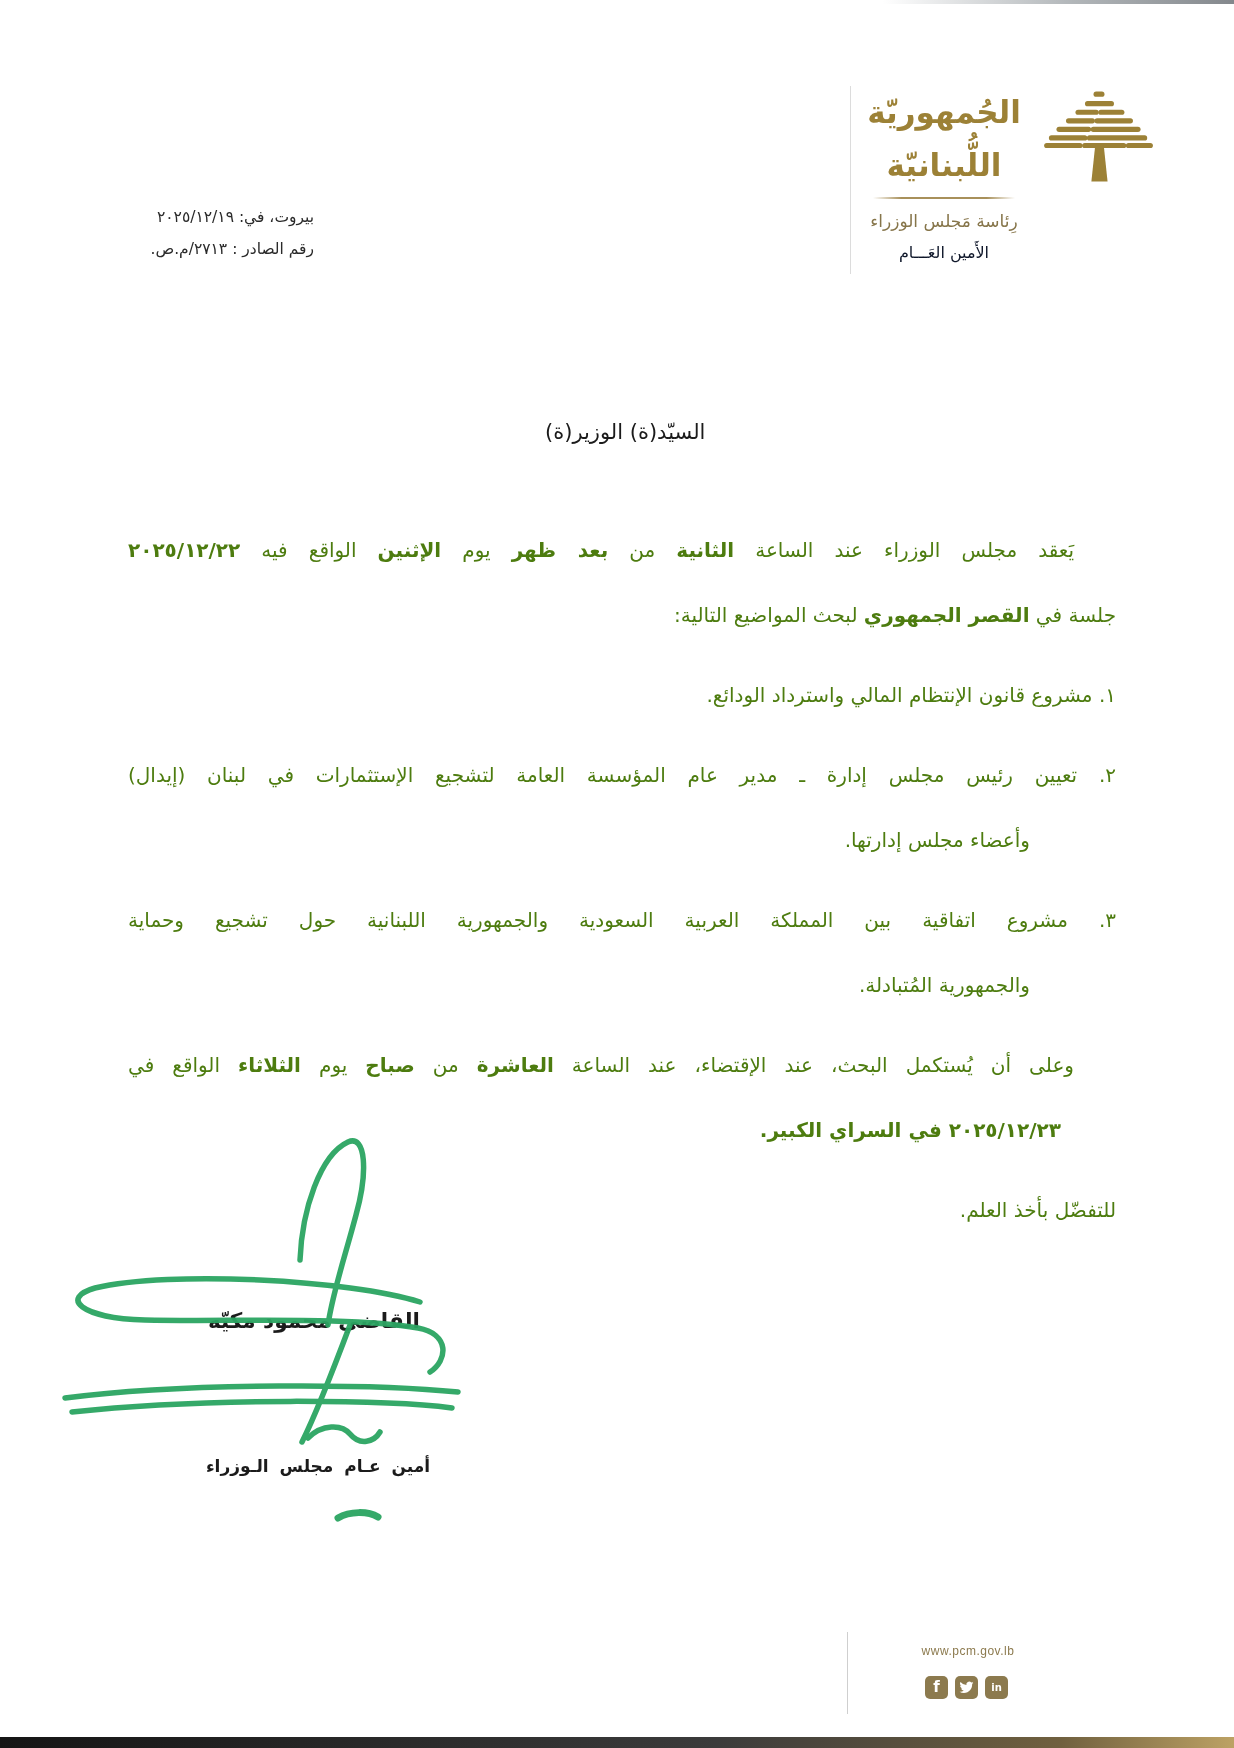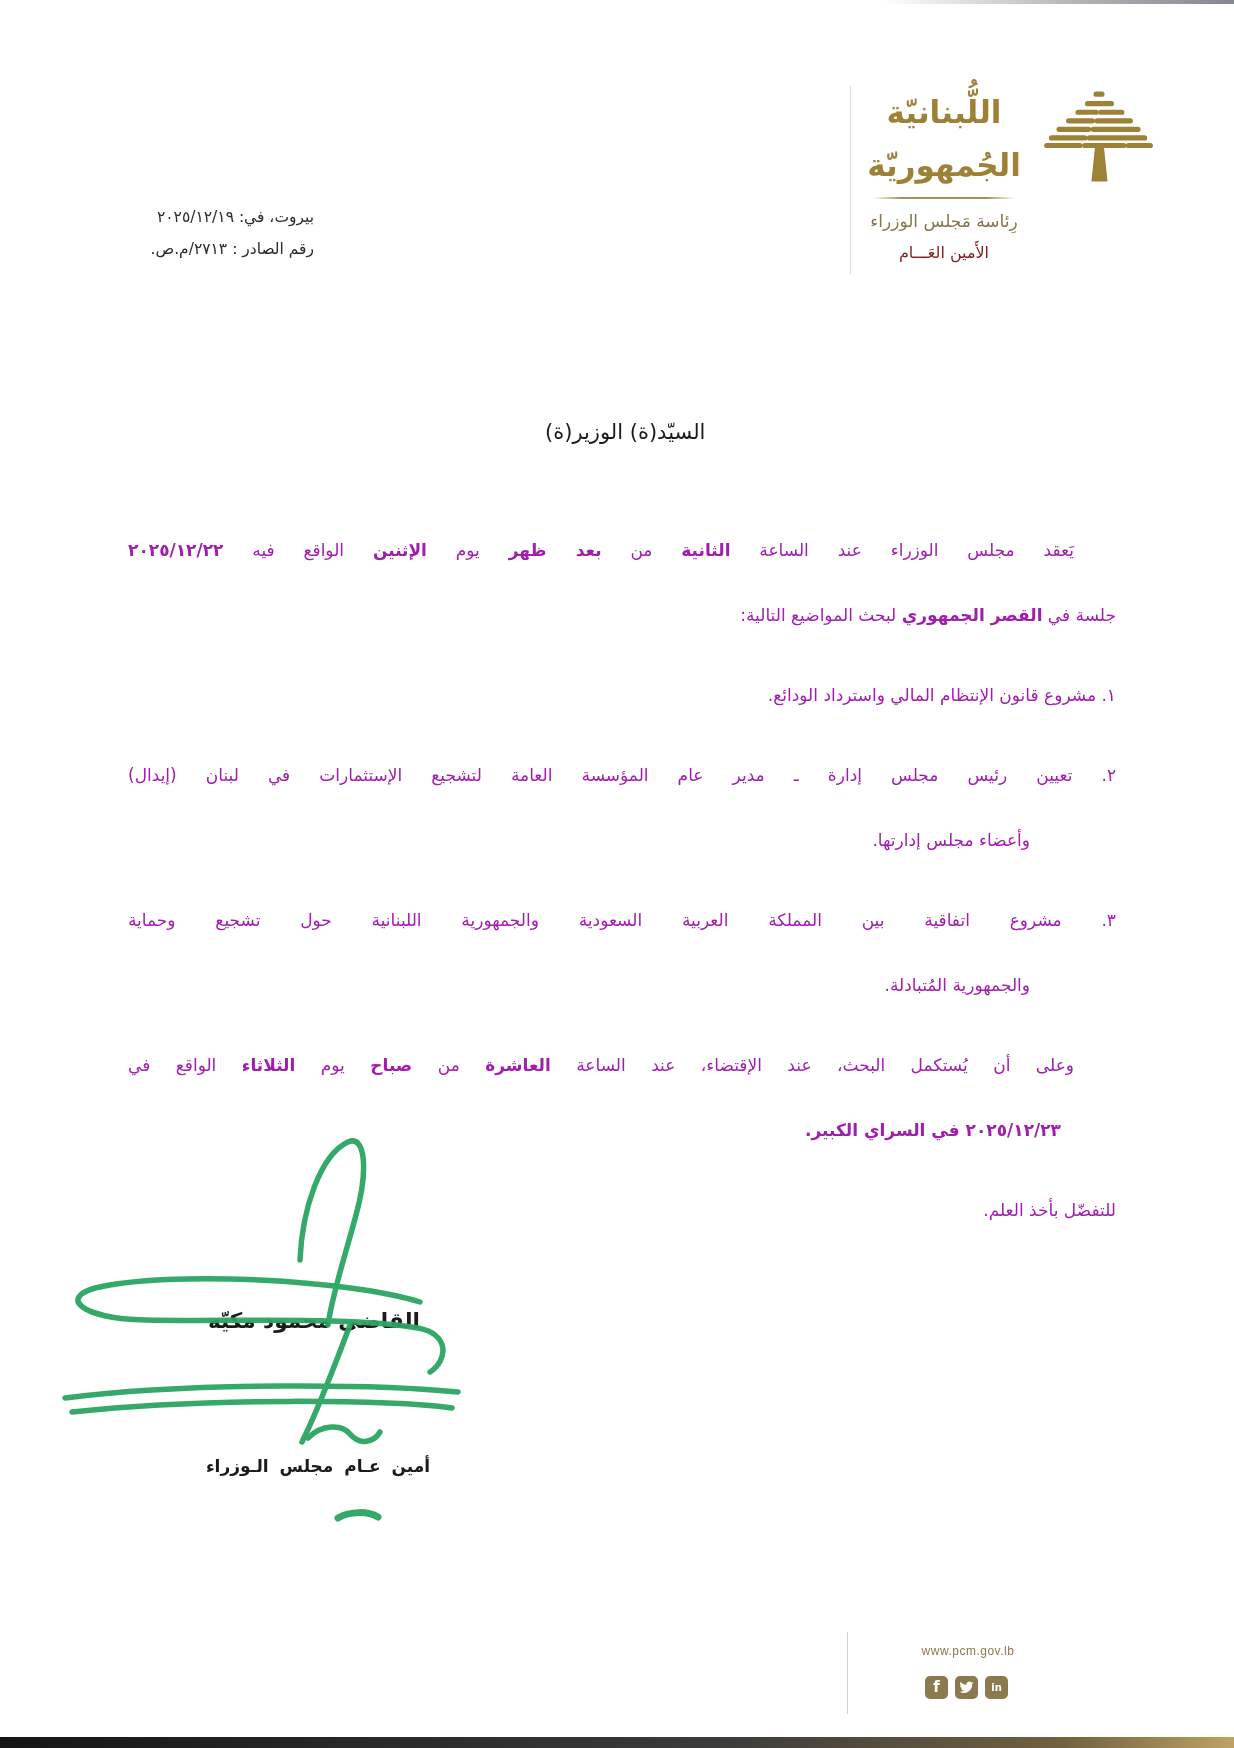--- a/index.html
+++ b/index.html
@@ -37,39 +37,39 @@
   .emblem-text { width:168px; text-align:center; }
   .republic-name {
     color:#9c8136; font-weight:bold; font-size:31px; line-height:1.7;
     direction:rtl;
   }
   .gold-divider {
     width:142px; height:2px; margin:6px auto 10px auto;
     background:linear-gradient(to right, rgba(176,154,85,0), #a8905a 20%, #a8905a 80%, rgba(176,154,85,0));
   }
   .presidency-line { color:#86754a; font-size:17px; line-height:1.5; direction:rtl; }
-  .sg-line { color:#7f1d1d; font-size:16px; line-height:1.6; direction:rtl; margin-top:5px; }
+  .sg-line { color:#0f172a; font-size:16px; line-height:1.6; direction:rtl; margin-top:5px; }
 
   
   .ref-block {
     position:absolute; top:202px; left:92px; width:222px;
     direction:rtl; text-align:right;
     font-size:15.5px; line-height:2.05; color:#2a2a2a;
   }
 
   
   .salutation {
     position:absolute; top:420px; left:545px;
     direction:rtl; font-size:21px; font-weight:normal; white-space:nowrap;
   }
 
   
   .body-text {
     position:absolute; top:518px; right:118px; width:988px;
-    direction:rtl; font-size:17px; color:#a21caf;
+    direction:rtl; font-size:20px; color:#4d7c0f;
   }
   .block { margin-bottom:15px; }
   .line { line-height:65px; text-align:right; }
   .jall { text-align:justify; text-align-last:justify; }
   .indent1 { text-indent:42px; }
   .hang { padding-right:86px; }
   .hang2 { padding-right:55px; }
   b { font-weight:bold; }
 
   .closing-line { line-height:65px; text-align:right; }
@@ -113,22 +113,22 @@
 
 <div class="page">
 
   <div class="scan-top-smudge"></div>
   <div class="scan-bottom-band"></div>
 
   <div class="letterhead-rule"></div>
   <div class="letterhead">
     <div class="emblem-text">
       <div class="republic-name">
+        <div>الجُمهوريّة</div>
         <div>اللُّبنانيّة</div>
-        <div>الجُمهوريّة</div>
       </div>
       <div class="gold-divider"></div>
       <div class="presidency-line">رِئاسة مَجلس الوزراء</div>
       <div class="sg-line">الأَمين العَـــام</div>
     </div>
     <svg width="114" height="100" viewBox="0 0 120 104">
       <g stroke="#9c8136" stroke-width="5.5" stroke-linecap="round" fill="none">
         <path d="M57 8 L63 8"></path>
         <path d="M48 18 L73 18"></path>
         <path d="M38 27 L57 27"></path>

